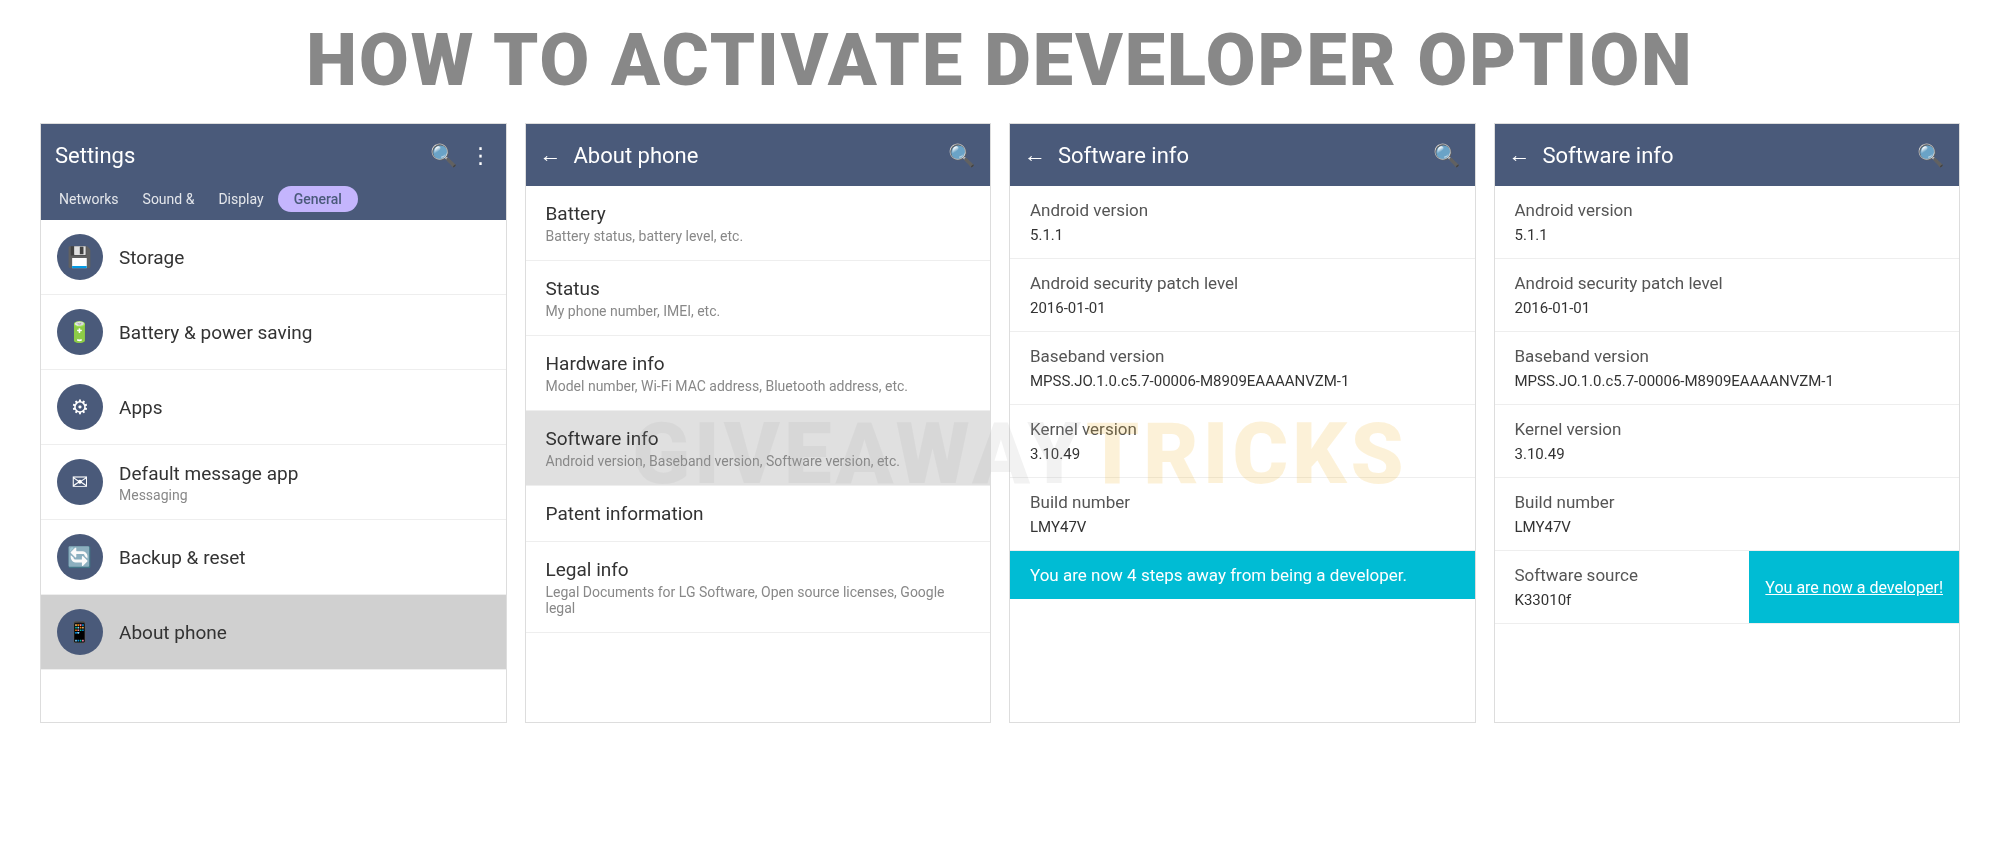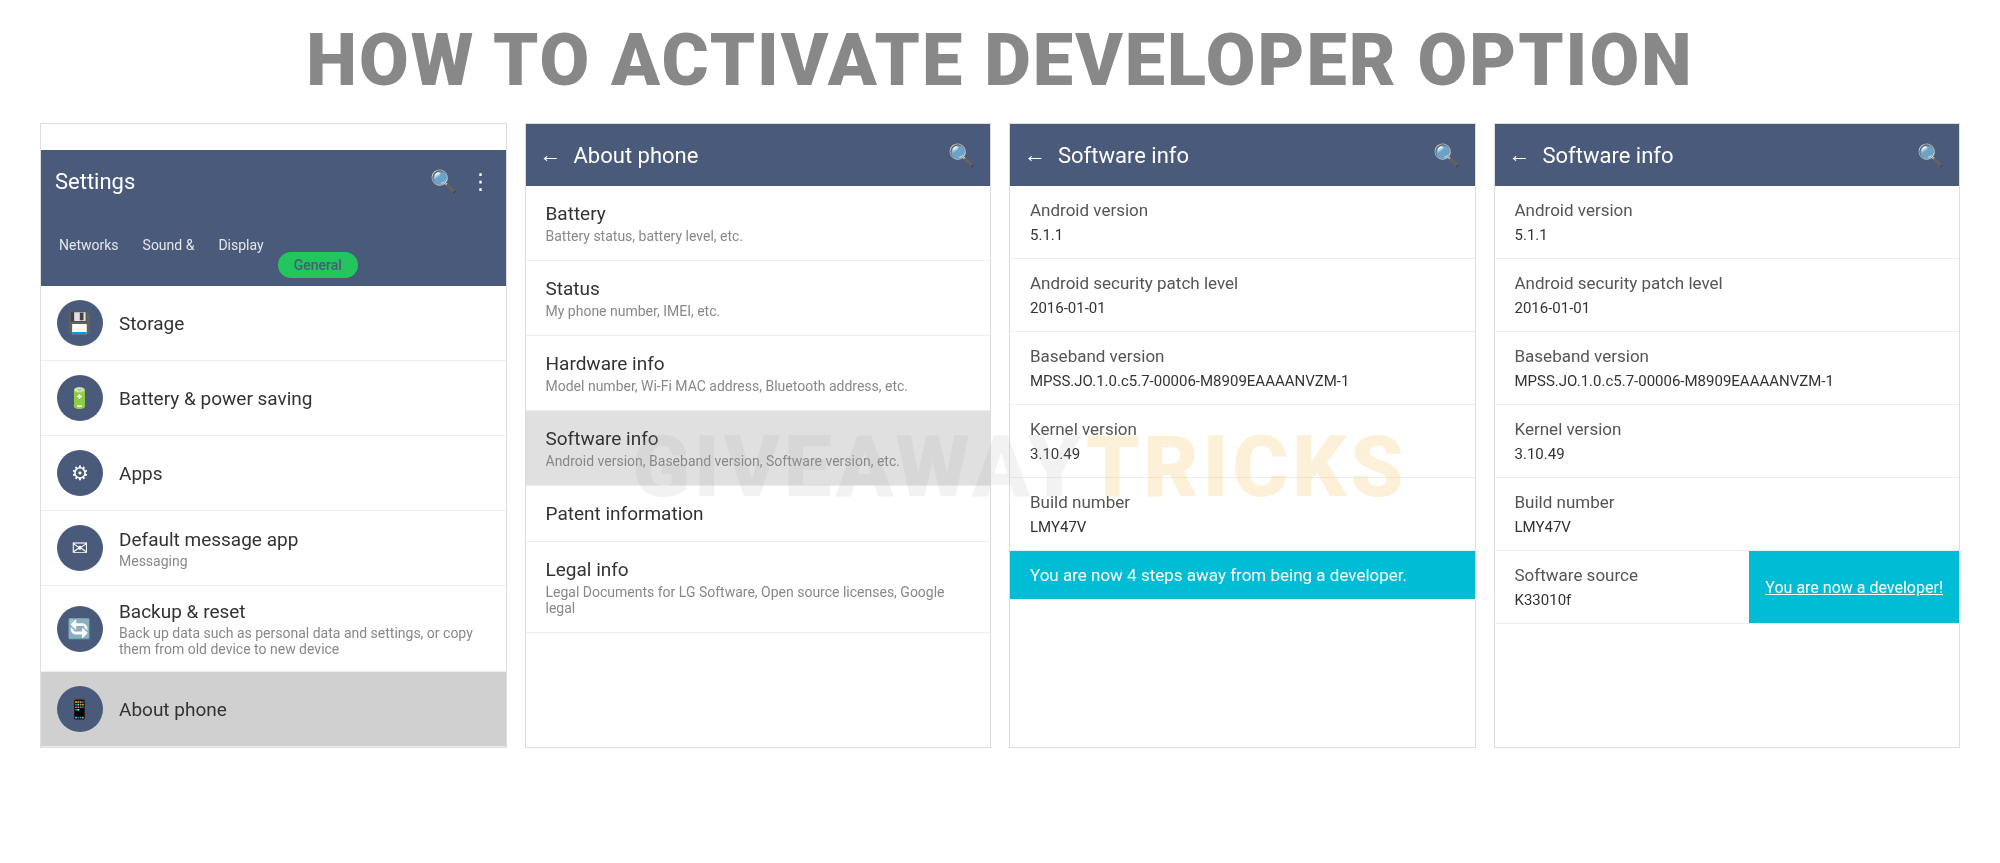--- a/index.html
+++ b/index.html
@@ -72,21 +72,20 @@
       margin-left: 8px;
     }
     .panel-header .menu-icon {
       font-size: 22px;
       margin-left: 12px;
     }
 
     
     .settings-panel .panel-header {
       justify-content: space-between;
-      margin-top: 26px;
     }
     .settings-panel .settings-title {
       font-size: 22px;
       font-weight: 400;
       color: #fff;
       flex: 1;
     }
 
     
     .tab-bar {
@@ -97,26 +96,25 @@
       gap: 4px;
     }
     .tab-item {
       color: rgba(255,255,255,0.85);
       font-size: 14px;
       padding: 5px 10px;
       cursor: pointer;
       border-radius: 2px;
     }
     .tab-item.active {
-      background: #22c55e;
+      background: #c4b5fd;
       color: #4a5a7a;
       border-radius: 18px;
       font-weight: 500;
       padding: 5px 16px;
-      margin-top: 40px;
     }
 
     
     .settings-list {
       flex: 1;
       background: #fff;
     }
     .settings-item {
       display: flex;
       align-items: center;
@@ -273,21 +271,20 @@
           <div class="item-icon">✉</div>
           <div class="item-text">
             <span class="item-label">Default message app</span>
             <span class="item-sublabel">Messaging</span>
           </div>
         </div>
         <div class="settings-item">
           <div class="item-icon">🔄</div>
           <div class="item-text">
             <span class="item-label">Backup &amp; reset</span>
-            <span class="item-sublabel">Back up data such as personal data and settings, or copy them from old device to new device</span>
           </div>
         </div>
         <div class="settings-item active-item">
           <div class="item-icon">📱</div>
           <div class="item-text">
             <span class="item-label">About phone</span>
           </div>
         </div>
       </div>
     </div>

